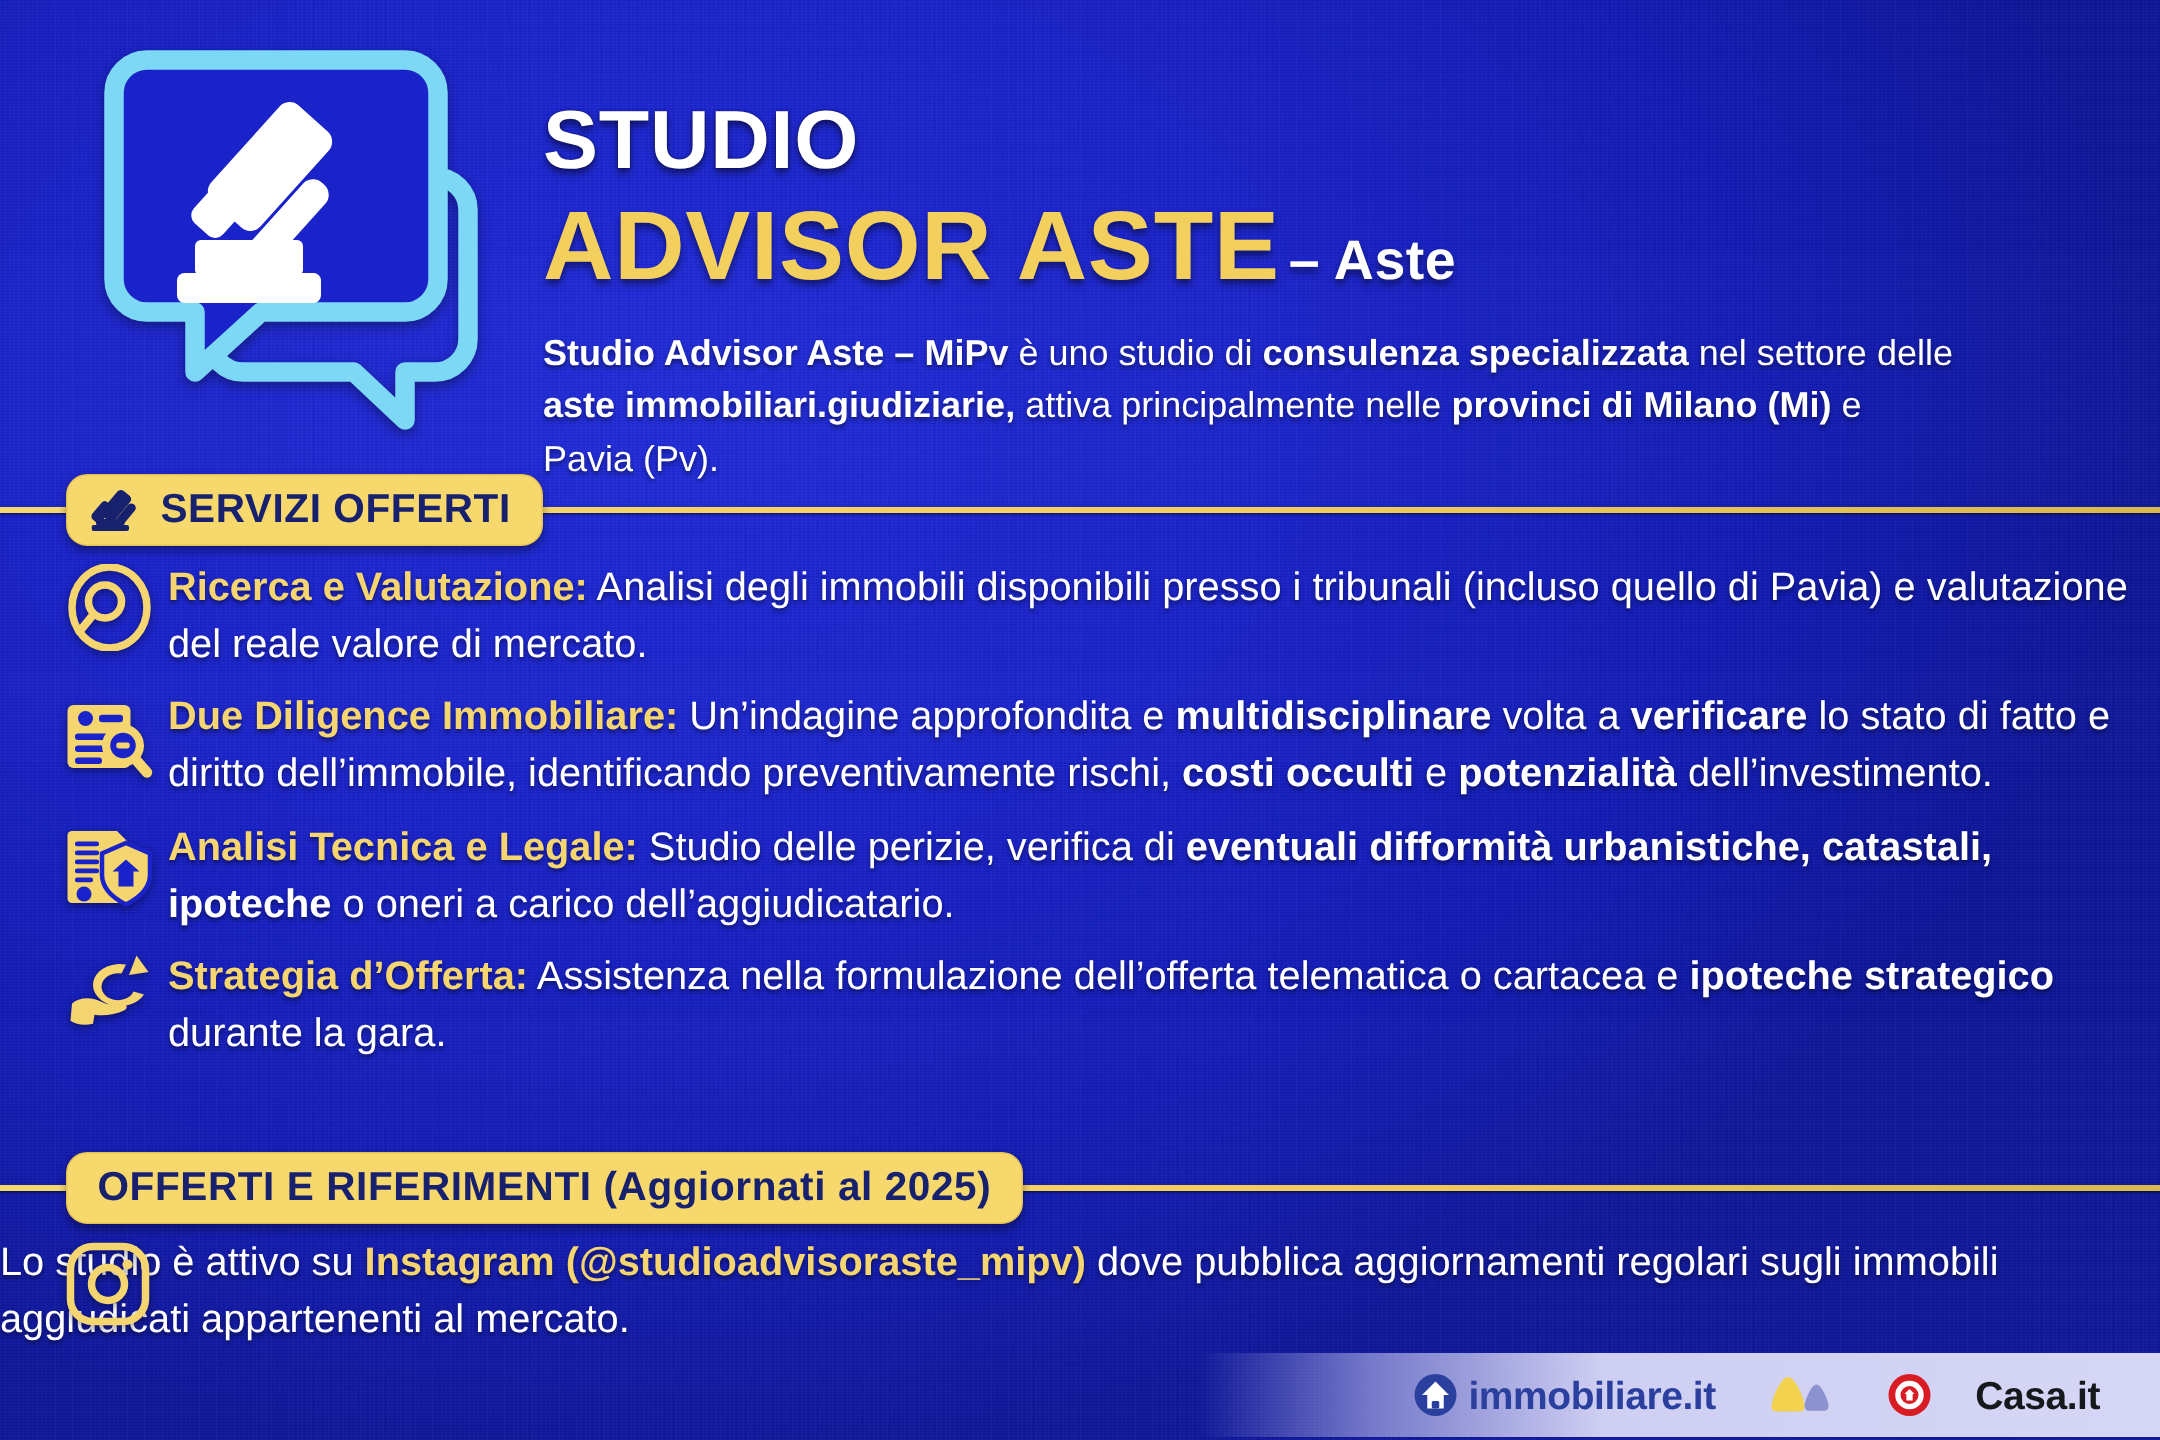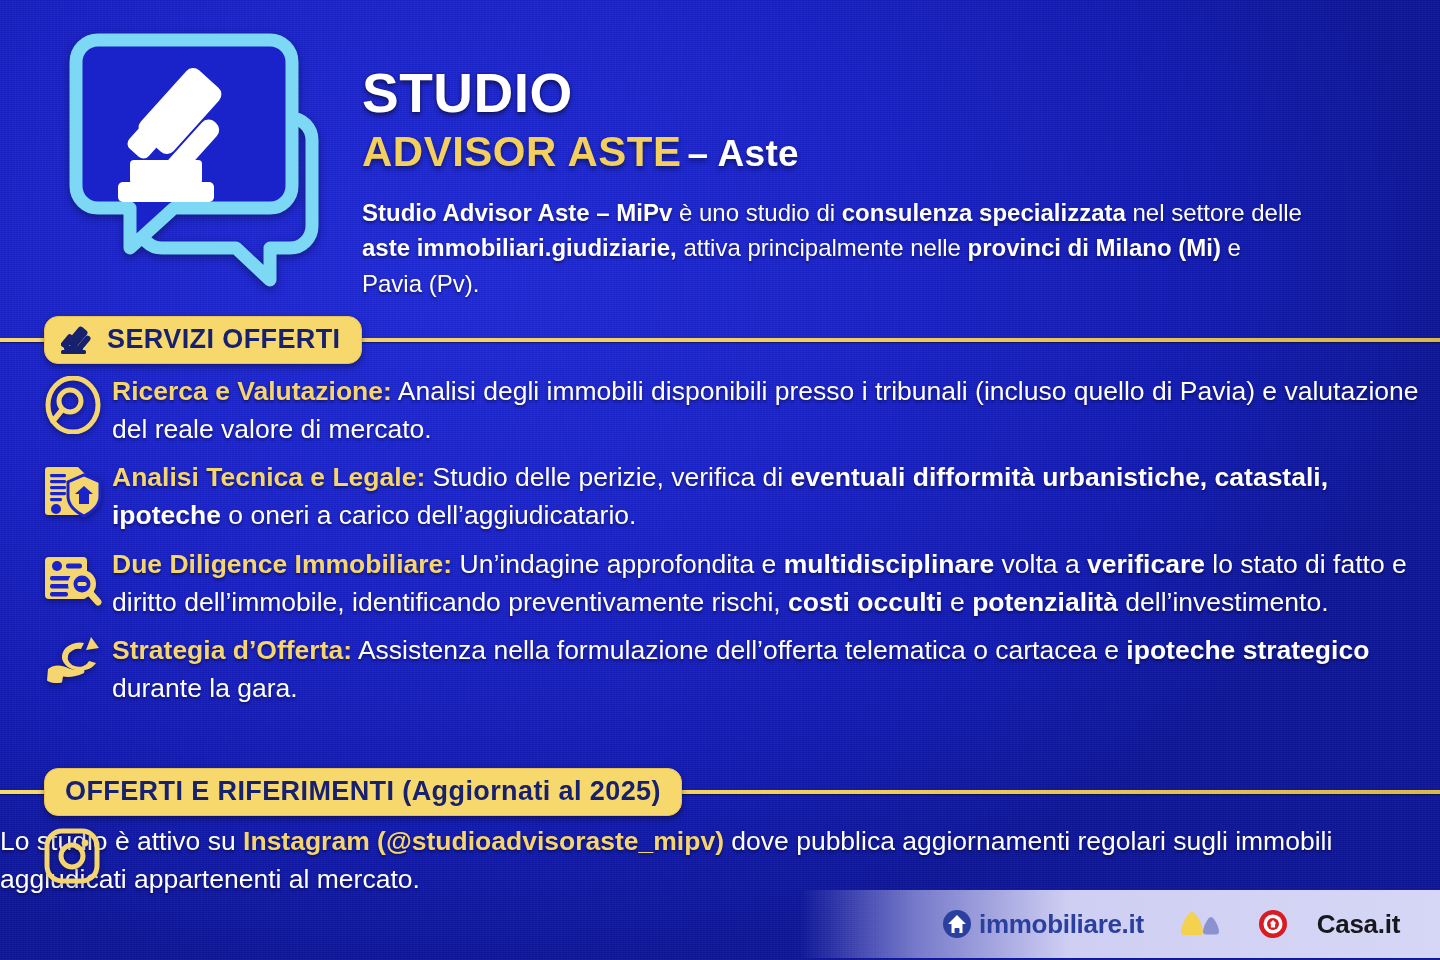--- a/index.html
+++ b/index.html
@@ -47,21 +47,21 @@
     letter-spacing:.5px; line-height:1.0;
     text-shadow:0 3px 5px rgba(0,0,0,.45), 0 0 2px rgba(0,0,0,.5);
     font-stretch:condensed;
   }
   .title-line2{
     margin-top:10px;
     line-height:1.0;
     text-shadow:0 3px 5px rgba(0,0,0,.45);
   }
   .title-main{
-    font-size:42px; font-weight:bold; color:#f3cf5e; letter-spacing:.5px;
+    font-size:65px; font-weight:bold; color:#f3cf5e; letter-spacing:.5px;
   }
   .title-sub{
     font-size:37px; font-weight:bold; color:#ffffff; letter-spacing:.3px;
     margin-left:6px;
   }
   .intro{
     margin-top:22px;
     font-size:24px; color:#ffffff; line-height:1.47;
     text-shadow:0 2px 3px rgba(0,0,0,.45);
     max-width:945px;
@@ -125,21 +125,21 @@
     padding-right:18px;
   }
   .contact .item-icon{ left:44px; top:6px; width:56px; height:56px; }
 
   
   .footer{
     position:absolute; left:0; bottom:0; width:1440px; height:62px; z-index:5;
   }
   .footer-bar{
     position:absolute; right:0; bottom:2px;
-    width:640px; height:68px;
+    width:640px; height:56px;
     border-radius:6px 0 0 6px;
     background:linear-gradient(90deg, rgba(190,190,240,0) 0%, rgba(200,200,243,.55) 18%, #cfcff3 42%, #d6d6f6 100%);
     display:flex; align-items:center; justify-content:flex-end;
     gap:34px; padding-right:40px;
   }
   .brand{ display:flex; align-items:center; gap:7px; }
   .brand-name{ font-size:26px; font-weight:bold; letter-spacing:-.3px; }
   .brand-immo .brand-name{ color:#2a3f9e; }
   .brand-casa .brand-name{ color:#17181c;margin-left:22px; }
   .brand svg{ display:block; }
@@ -206,20 +206,40 @@
     <div class="item">
       <span class="item-icon">
         <svg viewBox="0 0 58 58" xmlns="http://www.w3.org/2000/svg">
           <ellipse cx="29" cy="29" rx="25" ry="27" fill="none" stroke="#f5d570" stroke-width="5"></ellipse>
           <circle cx="26" cy="25" r="11" fill="none" stroke="#f5d570" stroke-width="5"></circle>
           <line x1="18" y1="34" x2="9" y2="45" stroke="#f5d570" stroke-width="5.5" stroke-linecap="round"></line>
         </svg>
       </span>
       <div class="item-text">
         <span class="lead">Ricerca e Valutazione:</span><span> Analisi degli immobili disponibili presso i tribunali (incluso quello di Pavia) e valutazione del reale valore di mercato.</span>
+      </div>
+    </div>
+
+    <div class="item">
+      <span class="item-icon">
+        <svg viewBox="0 0 58 58" xmlns="http://www.w3.org/2000/svg">
+          <path d="M5 8 h34 a4 4 0 0 1 4 4 v34 a4 4 0 0 1 -4 4 h-34 a4 4 0 0 1 -4 -4 v-34 a4 4 0 0 1 4 -4 z" fill="#f5d570"></path>
+          <circle cx="13" cy="17" r="5" fill="#1a23c9"></circle>
+          <rect x="22" y="14.5" width="16" height="5" rx="2.2" fill="#1a23c9"></rect>
+          <rect x="6" y="27" width="26" height="4.4" rx="2" fill="#1a23c9"></rect>
+          <rect x="6" y="35" width="26" height="4.4" rx="2" fill="#1a23c9"></rect>
+          <rect x="6" y="43" width="18" height="4.4" rx="2" fill="#1a23c9"></rect>
+          <circle cx="38" cy="35" r="14" fill="#f5d570"></circle>
+          <circle cx="38" cy="35" r="8.5" fill="#1a23c9"></circle>
+          <rect x="33.5" y="33" width="9" height="4" rx="1.6" fill="#f5d570"></rect>
+          <line x1="47" y1="45" x2="54" y2="53" stroke="#f5d570" stroke-width="7" stroke-linecap="round"></line>
+        </svg>
+      </span>
+      <div class="item-text">
+        <span class="lead">Due Diligence Immobiliare:</span><span> Un’indagine approfondita e </span><b>multidisciplinare</b><span> volta a </span><b>verificare</b><span> lo stato di fatto e diritto dell’immobile, identificando preventivamente rischi, </span><b>costi occulti</b><span> e </span><b>potenzialità</b><span> dell’investimento.</span>
       </div>
     </div>
 
     <div class="item">
       <span class="item-icon">
         <svg viewBox="0 0 58 58" xmlns="http://www.w3.org/2000/svg">
           <path d="M4 5 h30 l9 9 v36 a3 3 0 0 1 -3 3 h-36 a3 3 0 0 1 -3 -3 v-42 a3 3 0 0 1 3 -3 z" fill="#f5d570"></path>
           <g fill="#1a23c9">
             <rect x="6" y="12" width="16" height="3.2" rx="1.4"></rect>
             <rect x="6" y="18" width="16" height="3.2" rx="1.4"></rect>
@@ -233,40 +253,20 @@
         </svg>
       </span>
       <div class="item-text">
         <span class="lead">Analisi Tecnica e Legale:</span><span> Studio delle perizie, verifica di </span><b>eventuali difformità urbanistiche, catastali, ipoteche</b><span> o oneri a carico dell’aggiudicatario.</span>
       </div>
     </div>
 
     <div class="item">
       <span class="item-icon">
         <svg viewBox="0 0 58 58" xmlns="http://www.w3.org/2000/svg">
-          <path d="M5 8 h34 a4 4 0 0 1 4 4 v34 a4 4 0 0 1 -4 4 h-34 a4 4 0 0 1 -4 -4 v-34 a4 4 0 0 1 4 -4 z" fill="#f5d570"></path>
-          <circle cx="13" cy="17" r="5" fill="#1a23c9"></circle>
-          <rect x="22" y="14.5" width="16" height="5" rx="2.2" fill="#1a23c9"></rect>
-          <rect x="6" y="27" width="26" height="4.4" rx="2" fill="#1a23c9"></rect>
-          <rect x="6" y="35" width="26" height="4.4" rx="2" fill="#1a23c9"></rect>
-          <rect x="6" y="43" width="18" height="4.4" rx="2" fill="#1a23c9"></rect>
-          <circle cx="38" cy="35" r="14" fill="#f5d570"></circle>
-          <circle cx="38" cy="35" r="8.5" fill="#1a23c9"></circle>
-          <rect x="33.5" y="33" width="9" height="4" rx="1.6" fill="#f5d570"></rect>
-          <line x1="47" y1="45" x2="54" y2="53" stroke="#f5d570" stroke-width="7" stroke-linecap="round"></line>
-        </svg>
-      </span>
-      <div class="item-text">
-        <span class="lead">Due Diligence Immobiliare:</span><span> Un’indagine approfondita e </span><b>multidisciplinare</b><span> volta a </span><b>verificare</b><span> lo stato di fatto e diritto dell’immobile, identificando preventivamente rischi, </span><b>costi occulti</b><span> e </span><b>potenzialità</b><span> dell’investimento.</span>
-      </div>
-    </div>
-
-    <div class="item">
-      <span class="item-icon">
-        <svg viewBox="0 0 58 58" xmlns="http://www.w3.org/2000/svg">
           <path d="M40 8 a18 14 0 1 0 12 20 l-7 -2 a11 9 0 1 1 -8 -12 z" fill="#f5d570"></path>
           <path d="M47 2 l8 11 -13 2 z" fill="#f5d570"></path>
           <path d="M4 34 c6 -5 14 -4 20 -1 c4 2 9 2 13 1 c3 -.7 5 3 2 4.5 c-6 3 -14 4 -20 3 l-1 6 c-5 1 -11 1 -15 -2 z" fill="#f5d570"></path>
         </svg>
       </span>
       <div class="item-text">
         <span class="lead">Strategia d’Offerta:</span><span> Assistenza nella formulazione dell’offerta telematica o cartacea e </span><b>ipoteche strategico</b><span> durante la gara.</span>
       </div>
     </div>
   </div>

